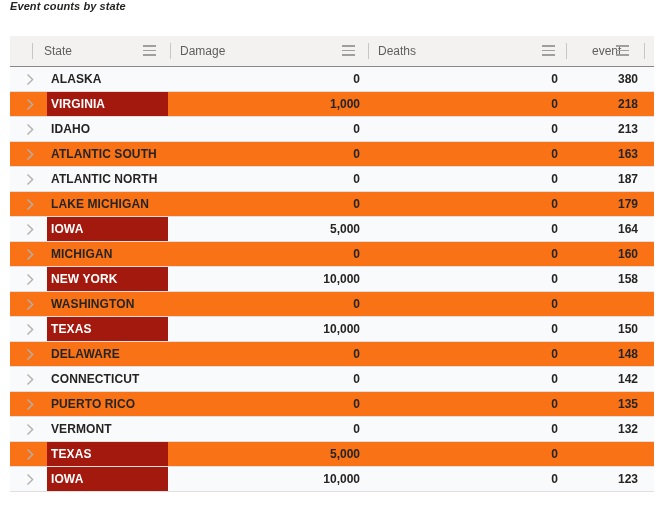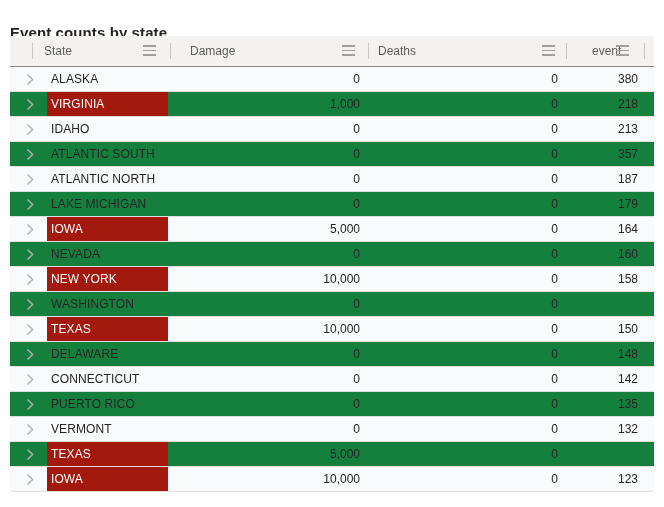--- a/index.html
+++ b/index.html
@@ -13,26 +13,27 @@
     font-family: "Liberation Sans", sans-serif;
     overflow: hidden;
     position: relative;
     color: #252423;
   }
 
   
   .visual-title {
     position: absolute;
     left: 10px;
-    top: 24px;
-    font-size: 15px;
+    top: 0;
+    font-size: 11px;
     font-weight: 600;
     letter-spacing: 0.1px;
     color: #252423;
     white-space: nowrap;
+    font-style: italic;
   }
 
   
   .matrix {
     position: absolute;
     left: 10px;
     top: 36px;
     width: 644px;
     height: 465px;
     overflow: hidden;
@@ -82,27 +83,28 @@
     height: 1.6px;
     width: 100%;
     background: #a19f9d;
   }
 
   
   .matrix-body {
     position: relative;
     height: 434px;
     overflow: hidden;
+    font-weight: bold;
   }
   .row {
     position: relative;
     height: 25px;
     box-sizing: border-box;
     border-bottom: 1px solid #e1dfdd;
-    background: #15803d;
+    background: #f97316;
   }
   .row.alt {
     background: #f9fafb;
   }
   .chev {
     position: absolute;
     left: 12px;
     top: 0;
     height: 24px;
     width: 16px;
@@ -165,21 +167,21 @@
     <div class="hcell" style="left:34px;">
       <span class="hlabel">State</span>
     </div>
     <div class="hmenu" style="left:133px;">
       <i></i>
         <i></i>
         <i></i>
     </div>
 
     <div class="hsep" style="left:160px;"></div>
-    <div class="hcell" style="left:170px;margin-left:10px;">
+    <div class="hcell" style="left:170px;">
       <span class="hlabel">Damage</span>
     </div>
     <div class="hmenu" style="left:332px;">
       <i></i>
         <i></i>
         <i></i>
     </div>
 
     <div class="hsep" style="left:358px;"></div>
     <div class="hcell" style="left:368px;">
@@ -248,21 +250,21 @@
         <div class="chev">
           <svg width="7" height="11" viewBox="0 0 7 11">
             <path d="M1 1 L5.6 5.5 L1 10" fill="none" stroke="#b3b0ad" stroke-width="1.4" stroke-linecap="square"></path>
           </svg>
         </div>
         <div class="statecell">
           <span class="txt">ATLANTIC SOUTH</span>
         </div>
         <div class="numcell c-damage">0</div>
         <div class="numcell c-deaths">0</div>
-        <div class="numcell c-event">357</div>
+        <div class="numcell c-event">163</div>
       </div>
       <div class="row alt">
         <div class="chev">
           <svg width="7" height="11" viewBox="0 0 7 11">
             <path d="M1 1 L5.6 5.5 L1 10" fill="none" stroke="#b3b0ad" stroke-width="1.4" stroke-linecap="square"></path>
           </svg>
         </div>
         <div class="statecell">
           <span class="txt">ATLANTIC NORTH</span>
         </div>
@@ -296,21 +298,21 @@
         <div class="numcell c-deaths">0</div>
         <div class="numcell c-event">164</div>
       </div>
       <div class="row">
         <div class="chev">
           <svg width="7" height="11" viewBox="0 0 7 11">
             <path d="M1 1 L5.6 5.5 L1 10" fill="none" stroke="#b3b0ad" stroke-width="1.4" stroke-linecap="square"></path>
           </svg>
         </div>
         <div class="statecell">
-          <span class="txt">NEVADA</span>
+          <span class="txt">MICHIGAN</span>
         </div>
         <div class="numcell c-damage">0</div>
         <div class="numcell c-deaths">0</div>
         <div class="numcell c-event">160</div>
       </div>
       <div class="row alt hl">
         <div class="chev">
           <svg width="7" height="11" viewBox="0 0 7 11">
             <path d="M1 1 L5.6 5.5 L1 10" fill="none" stroke="#b3b0ad" stroke-width="1.4" stroke-linecap="square"></path>
           </svg>

